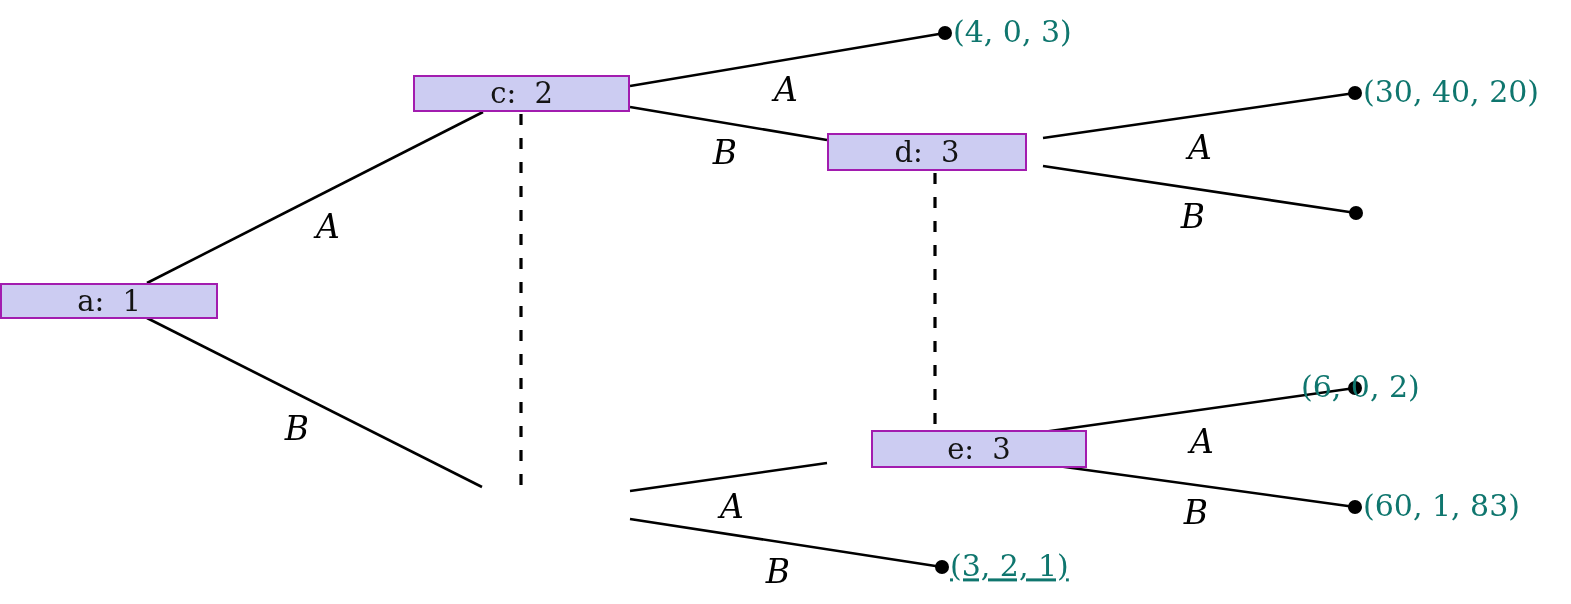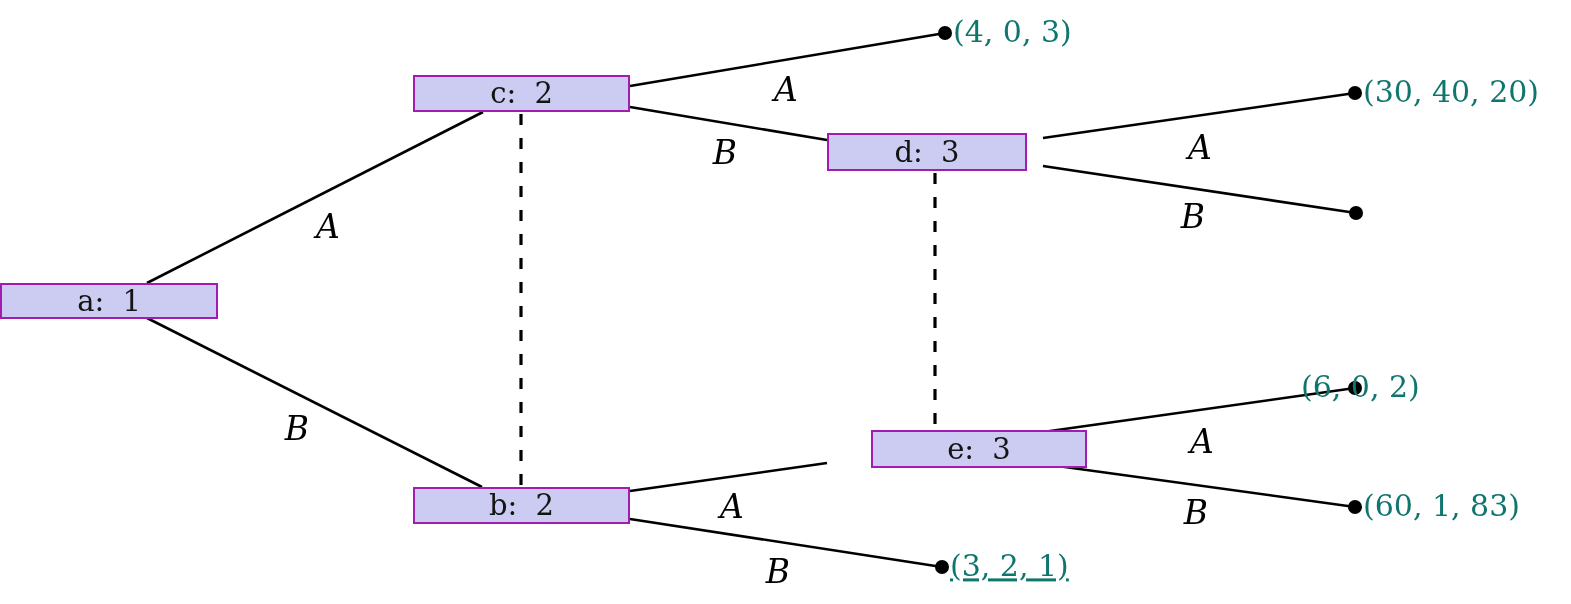--- a/index.html
+++ b/index.html
@@ -95,23 +95,20 @@
     <circle cx="1355" cy="507" r="7" fill="#000"></circle>
     <circle cx="942" cy="567" r="7" fill="#000"></circle>
   </svg>
 
   <div class="node" id="node-a">
     <span>a: 1</span>
   </div>
   <div class="node" id="node-c">
     <span>c: 2</span>
   </div>
-  <div class="node" id="node-b">
-    <span>b: 2</span>
-  </div>
   <div class="node" id="node-d">
     <span>d: 3</span>
   </div>
   <div class="node" id="node-e">
     <span>e: 3</span>
   </div>
 
   <div class="edge-label" id="el-0">A</div>
   <div class="edge-label" id="el-1">B</div>
   <div class="edge-label" id="el-2">A</div>

